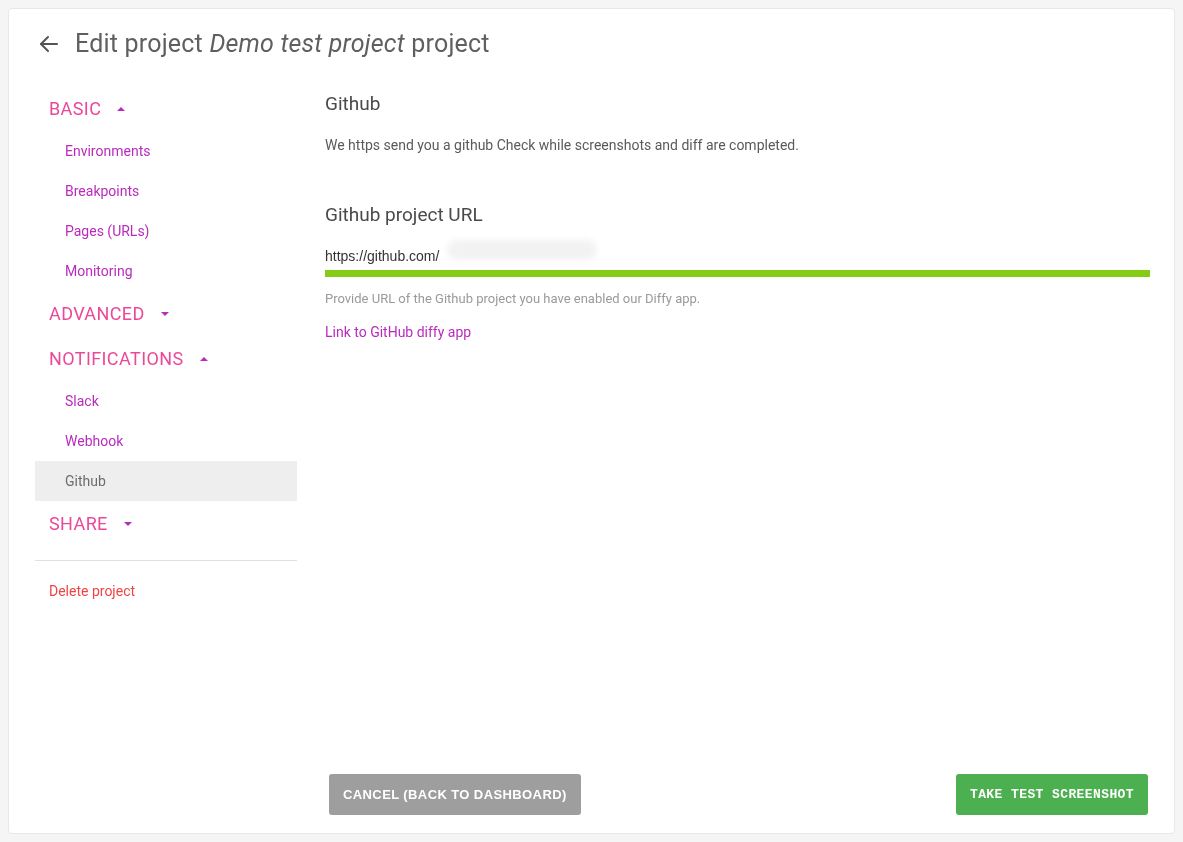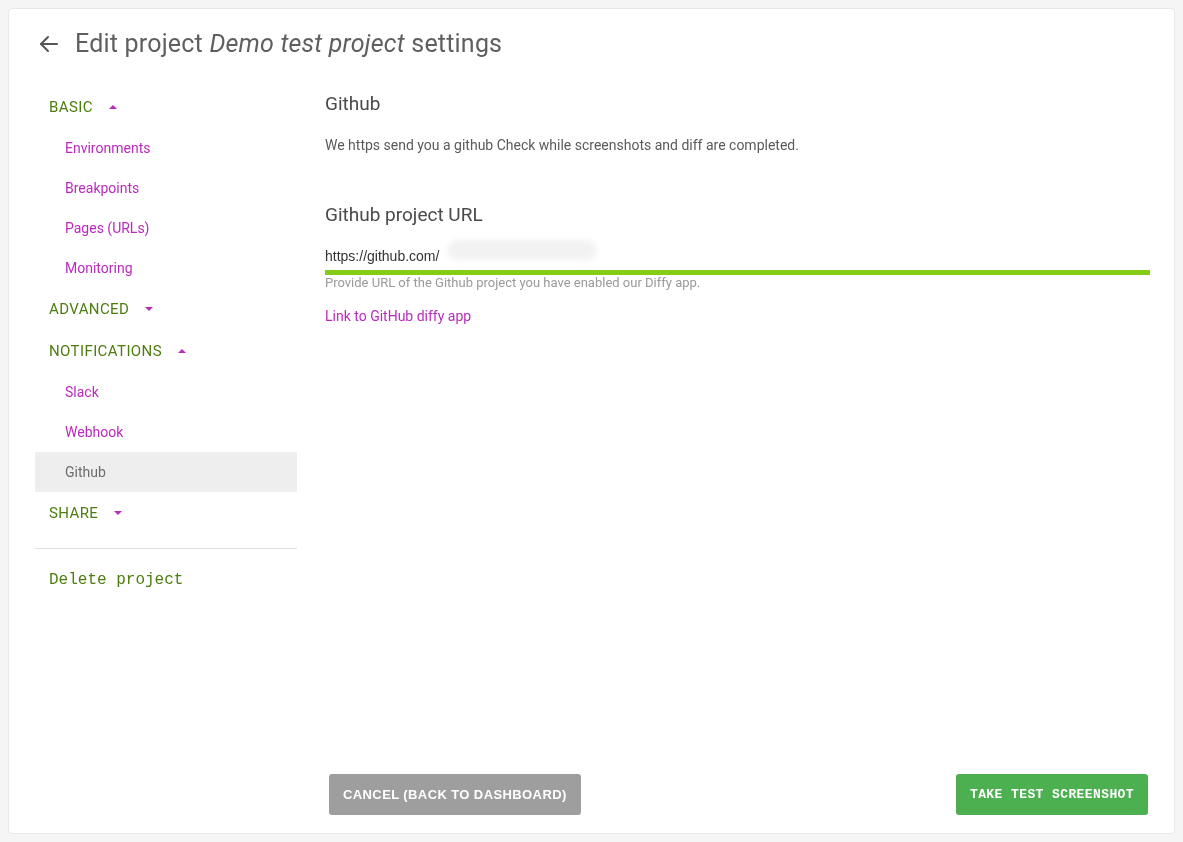--- a/index.html
+++ b/index.html
@@ -35,23 +35,23 @@
 .layout {
   display: flex;
   gap: 28px;
 }
 .sidebar {
   width: 262px;
   flex-shrink: 0;
   margin-left: 10px;
 }
 .sidebar-section-header {
-  font-size: 15px;
-  font-weight: 400;
-  color: #4d7c0f;
+  font-size: 18px;
+  font-weight: 400;
+  color: #ec4899;
   letter-spacing: 0.4px;
   padding: 12px 14px 12px 14px;
   cursor: pointer;
   display: flex;
   align-items: center;
   gap: 16px;
 }
 .caret-up, .caret-down {
   display: inline-block;
   width: 0; height: 0;
@@ -69,25 +69,24 @@
 .sidebar-item.active {
   background: #eeeeee;
   color: #6c6c6c;
 }
 .sidebar-divider {
   border: none;
   border-top: 1px solid #e0e0e0;
   margin: 14px 0 10px 0;
 }
 .delete-link {
-  font-size: 16px;
-  color: #4d7c0f;
+  font-size: 14px;
+  color: #ef4444;
   padding: 12px 14px;
   cursor: pointer;
-  font-family: Liberation Mono, monospace;
 }
 .main {
   flex: 1;
   padding-right: 8px;
 }
 .section-title {
   font-size: 19px;
   font-weight: 400;
   color: #4a4a4a;
   margin-bottom: 22px;
@@ -99,21 +98,22 @@
   margin-bottom: 50px;
 }
 .field-label {
   font-size: 19px;
   font-weight: 400;
   color: #4a4a4a;
   margin-bottom: 16px;
 }
 .field-input-wrap {
   position: relative;
-  border-bottom: 5px solid #84cc16;
+  border-bottom: 7px solid #84cc16;
+  margin-bottom: 14px;
   display: flex;
   align-items: center;
 }
 .field-input {
   border: none;
   outline: none;
   font-size: 14px;
   color: #333;
   padding: 6px 0;
   width: 100%;
@@ -166,21 +166,21 @@
 <div class="card">
 
   <div class="header">
     <span class="back-icon">
       <svg width="24" height="24" viewBox="0 0 24 24" fill="none" stroke="#555" stroke-width="2" stroke-linecap="round" stroke-linejoin="round">
           <line x1="20" y1="12" x2="4" y2="12"></line>
           <polyline points="11 5 4 12 11 19"></polyline>
         </svg>
     </span>
     <h1 class="page-title">
-      <span>Edit project </span><span class="project-name">Demo test project</span><span> settings</span>
+      <span>Edit project </span><span class="project-name">Demo test project</span><span> project</span>
     </h1>
   </div>
 
   <div class="layout">
 
     <nav class="sidebar">
 
       <div class="sidebar-section-header">
         <span>BASIC</span>
         <span class="caret-up"></span>

